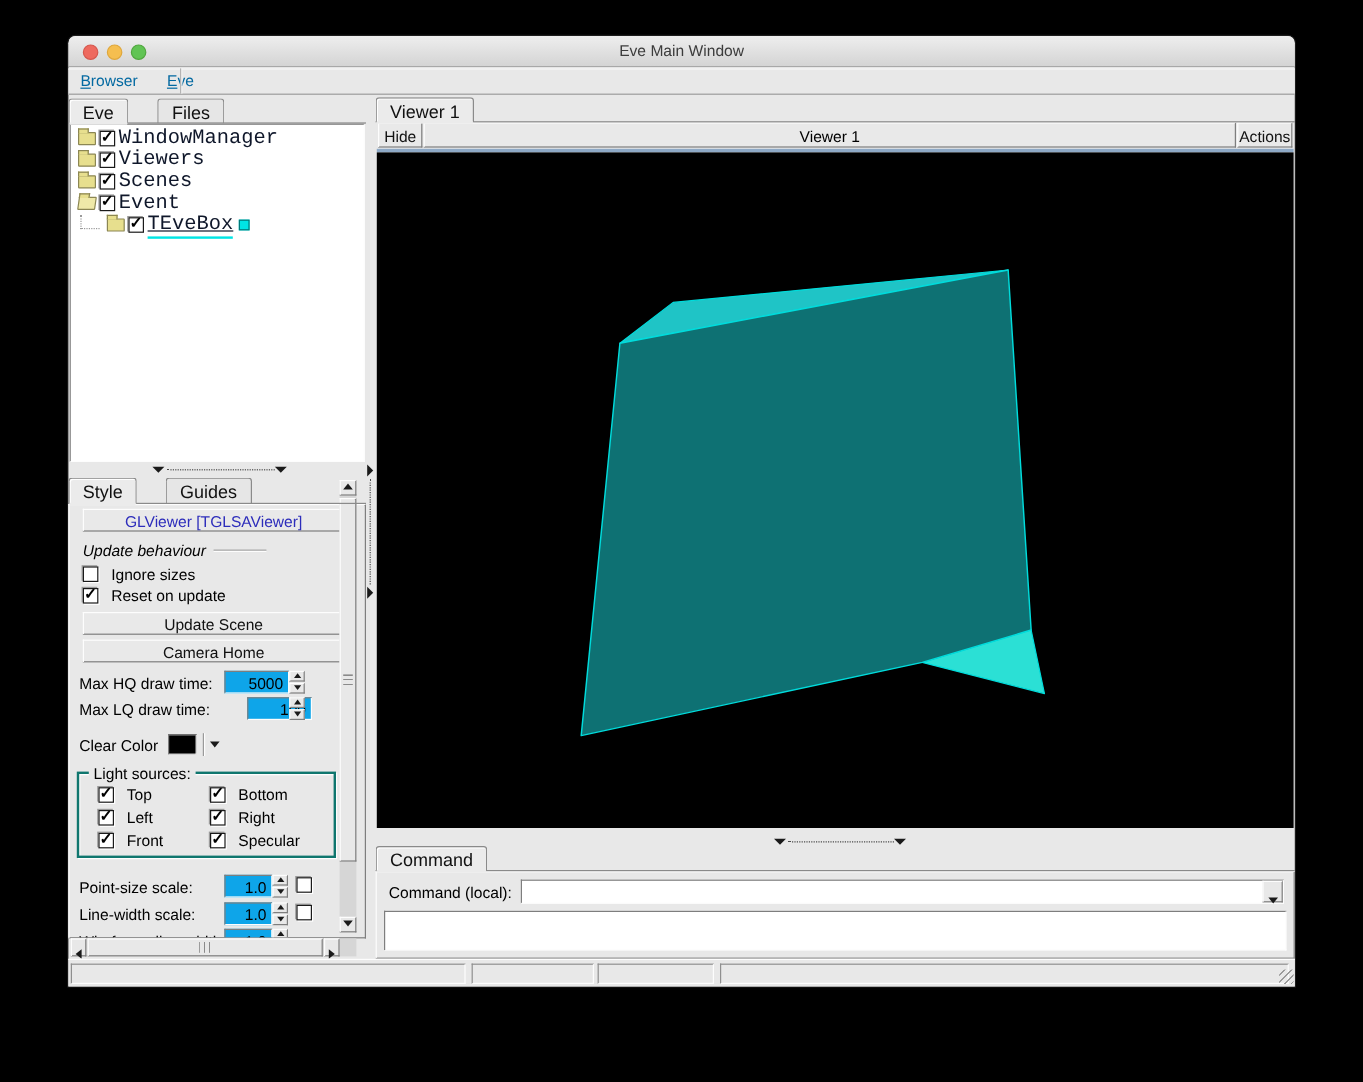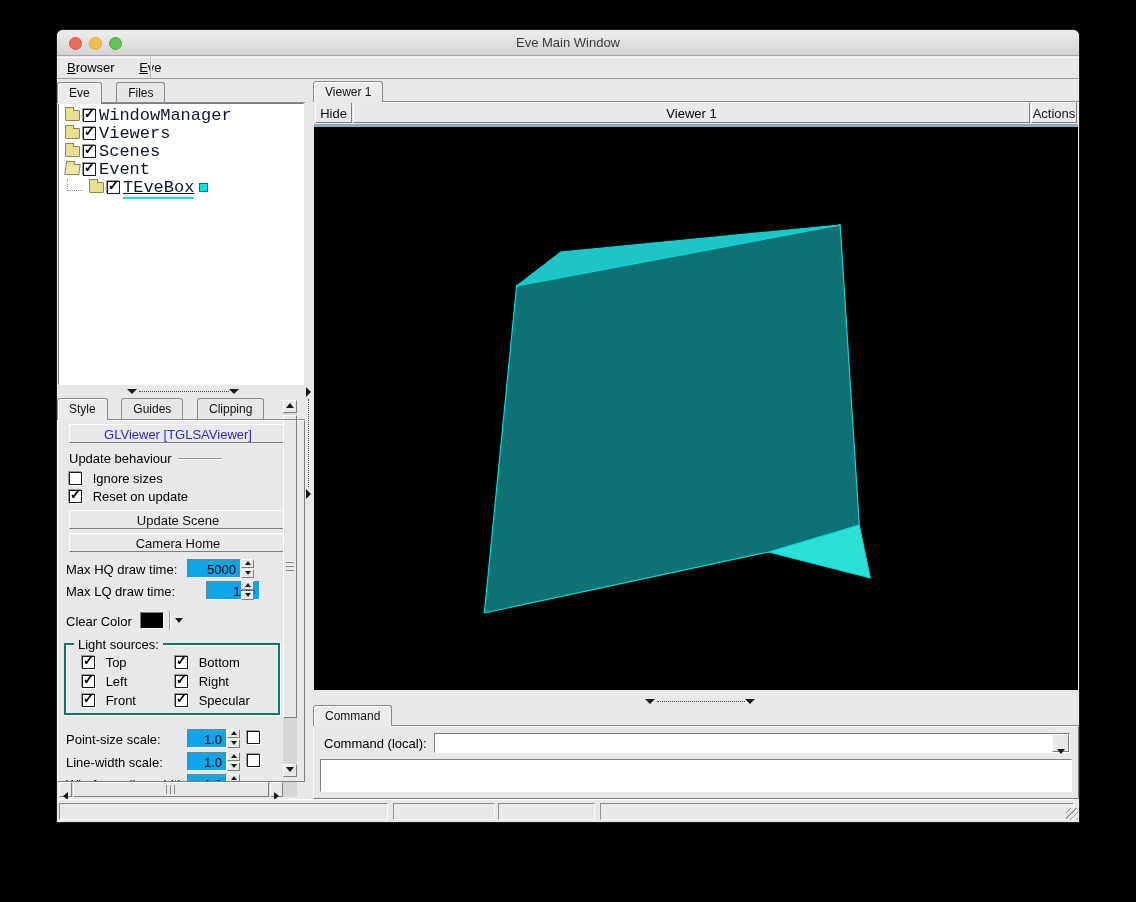--- a/index.html
+++ b/index.html
@@ -14,32 +14,32 @@
             background:linear-gradient(#eeeeee,#d4d4d4);border-bottom:1px solid #a8a8a8;
             border-radius:6px 6px 0 0;}
   .tl{position:absolute;top:7px;width:13px;height:13px;border-radius:50%;}
   .tl.red{left:12px;background:#ee6a5f;border:1px solid #d5584e;}
   .tl.yel{left:32px;background:#f5be4f;border:1px solid #dfa73c;}
   .tl.grn{left:52px;background:#61c454;border:1px solid #51a73f;}
   .wtitle{position:absolute;left:0;right:0;top:0;height:26px;line-height:26px;text-align:center;
           font-size:13px;color:#3c3c3c;}
   .menubar{position:absolute;left:0;top:27px;right:0;height:22px;background:#e8e8e8;
            border-bottom:1px solid #9c9c9c;box-shadow:inset 0 1px 0 #fafafa;}
-  .menuitem{display:inline-block;padding:3px 10px 0 10px;font-size:13px;color:#000000;height:22px;}
+  .menuitem{display:inline-block;padding:3px 10px 0 10px;font-size:13px;color:#0369a1;height:22px;}
   .mkey{text-decoration:underline;}
   .menusep{position:absolute;left:93px;top:0;bottom:0;width:1px;background:#b4b4b4;box-shadow:1px 0 0 #f6f6f6;}
 
   .main{position:absolute;left:0;top:49px;right:0;bottom:23px;}
   .statusbar{position:absolute;left:0;bottom:0;right:0;height:23px;background:#e8e8e8;border-top:1px solid #fdfdfd;}
   .statcell{position:absolute;top:3px;height:17px;background:#e8e8e8;
             border:1px solid;border-color:#8f8f8f #fdfdfd #fdfdfd #8f8f8f;}
   .grip{position:absolute;right:1px;bottom:2px;width:12px;height:12px;
         background:repeating-linear-gradient(135deg,transparent 0 3px,#9a9a9a 3px 4px);}
-  .tab{position:relative;display:inline-block;height:100%;padding:3px 11px 0 11px;font-size:12px;color:#111;
-       background:#e6e6e6;border:1px solid #8a8a8a;border-bottom:none;border-radius:3px 3px 0 0;margin-right:10px;vertical-align:bottom;}
+  .tab{position:relative;display:inline-block;height:100%;padding:3px 11px 0 11px;font-size:15px;color:#111;
+       background:#e6e6e6;border:1px solid #8a8a8a;border-bottom:none;border-radius:3px 3px 0 0;margin-right:20px;vertical-align:bottom;}
   .tab.active{background:#ebebeb;z-index:3;box-shadow:inset 1px 1px 0 #fff;}
   .tabrow{position:absolute;left:0;right:0;}
   .tabrow:after{content:"";position:absolute;left:0;right:0;bottom:0;height:1px;background:#8a8a8a;z-index:1;}
   .tab.active:after{content:"";position:absolute;left:0;right:0;bottom:-1px;height:2px;background:#ebebeb;z-index:4;}
   .cb{display:inline-block;width:13px;height:13px;background:#fff;border:1px solid #1a1a1a;
       box-shadow:1px 1px 0 #fff, -1px -1px 0 #9a9a9a;position:relative;vertical-align:middle;}
   .cb .mark{position:absolute;left:0px;top:-3px;font-size:13px;font-weight:bold;color:#000;font-style:normal;line-height:13px;}
   .arrow-dn{display:inline-block;width:0;height:0;border-left:4px solid transparent;border-right:4px solid transparent;border-top:5px solid #1a1a1a;}
   .arrow-up{display:inline-block;width:0;height:0;border-left:4px solid transparent;border-right:4px solid transparent;border-bottom:5px solid #1a1a1a;}
   .arrow-l{display:inline-block;width:0;height:0;border-top:4px solid transparent;border-bottom:4px solid transparent;border-right:5px solid #1a1a1a;}
@@ -66,21 +66,21 @@
   .hsplit .dots{position:absolute;top:6px;border-top:1px dotted #4a4a4a;}
   .hsplit .arrow-dn{position:absolute;top:4px;border-top-width:5px;border-left-width:5px;border-right-width:5px;}
 
   .stabs{top:319px;height:22px;font-size:13px;}
   .stylepanel{position:absolute;left:0;top:341px;width:248px;height:362px;overflow:hidden;
               border:1px solid;border-color:#fdfdfd #7e7e7e #7e7e7e #fdfdfd;background:#e8e8e8;font-size:13px;}
   .sp-item{position:absolute;left:11px;width:218px;}
   .btn{display:block;text-align:center;font-size:13px;color:#111;padding-top:2px;
        border:1px solid;border-color:#fdfdfd #7e7e7e #7e7e7e #fdfdfd;background:#e9e9e9;}
   .blue{color:#2d2dbb;}
-  .grouplabelrow{display:flex;align-items:center;}
+  .grouplabelrow{display:flex;align-items:center;font-style:italic;}
   .etchline{height:2px;border-top:1px solid #9a9a9a;border-bottom:1px solid #fdfdfd;margin-left:6px;width:44px;}
   .cbrow{white-space:nowrap;}
   .cbrow .lab{vertical-align:middle;margin-left:7px;}
   .spinrow{position:absolute;left:8px;width:218px;height:20px;}
   .spinrow .lab{position:absolute;left:0;top:3px;}
   .spinfield{position:absolute;height:19px;background:#0ea5e9;border:1px solid;border-color:#7e7e7e #fdfdfd #fdfdfd #7e7e7e;
              text-align:right;padding:2px 4px 0 0;font-size:13px;}
   .spinbtns{position:absolute;width:13px;height:19px;}
   .spinbtns .sb{position:absolute;left:0;width:13px;height:9px;background:#e8e8e8;
                 border:1px solid;border-color:#fdfdfd #7e7e7e #7e7e7e #fdfdfd;text-align:center;}

